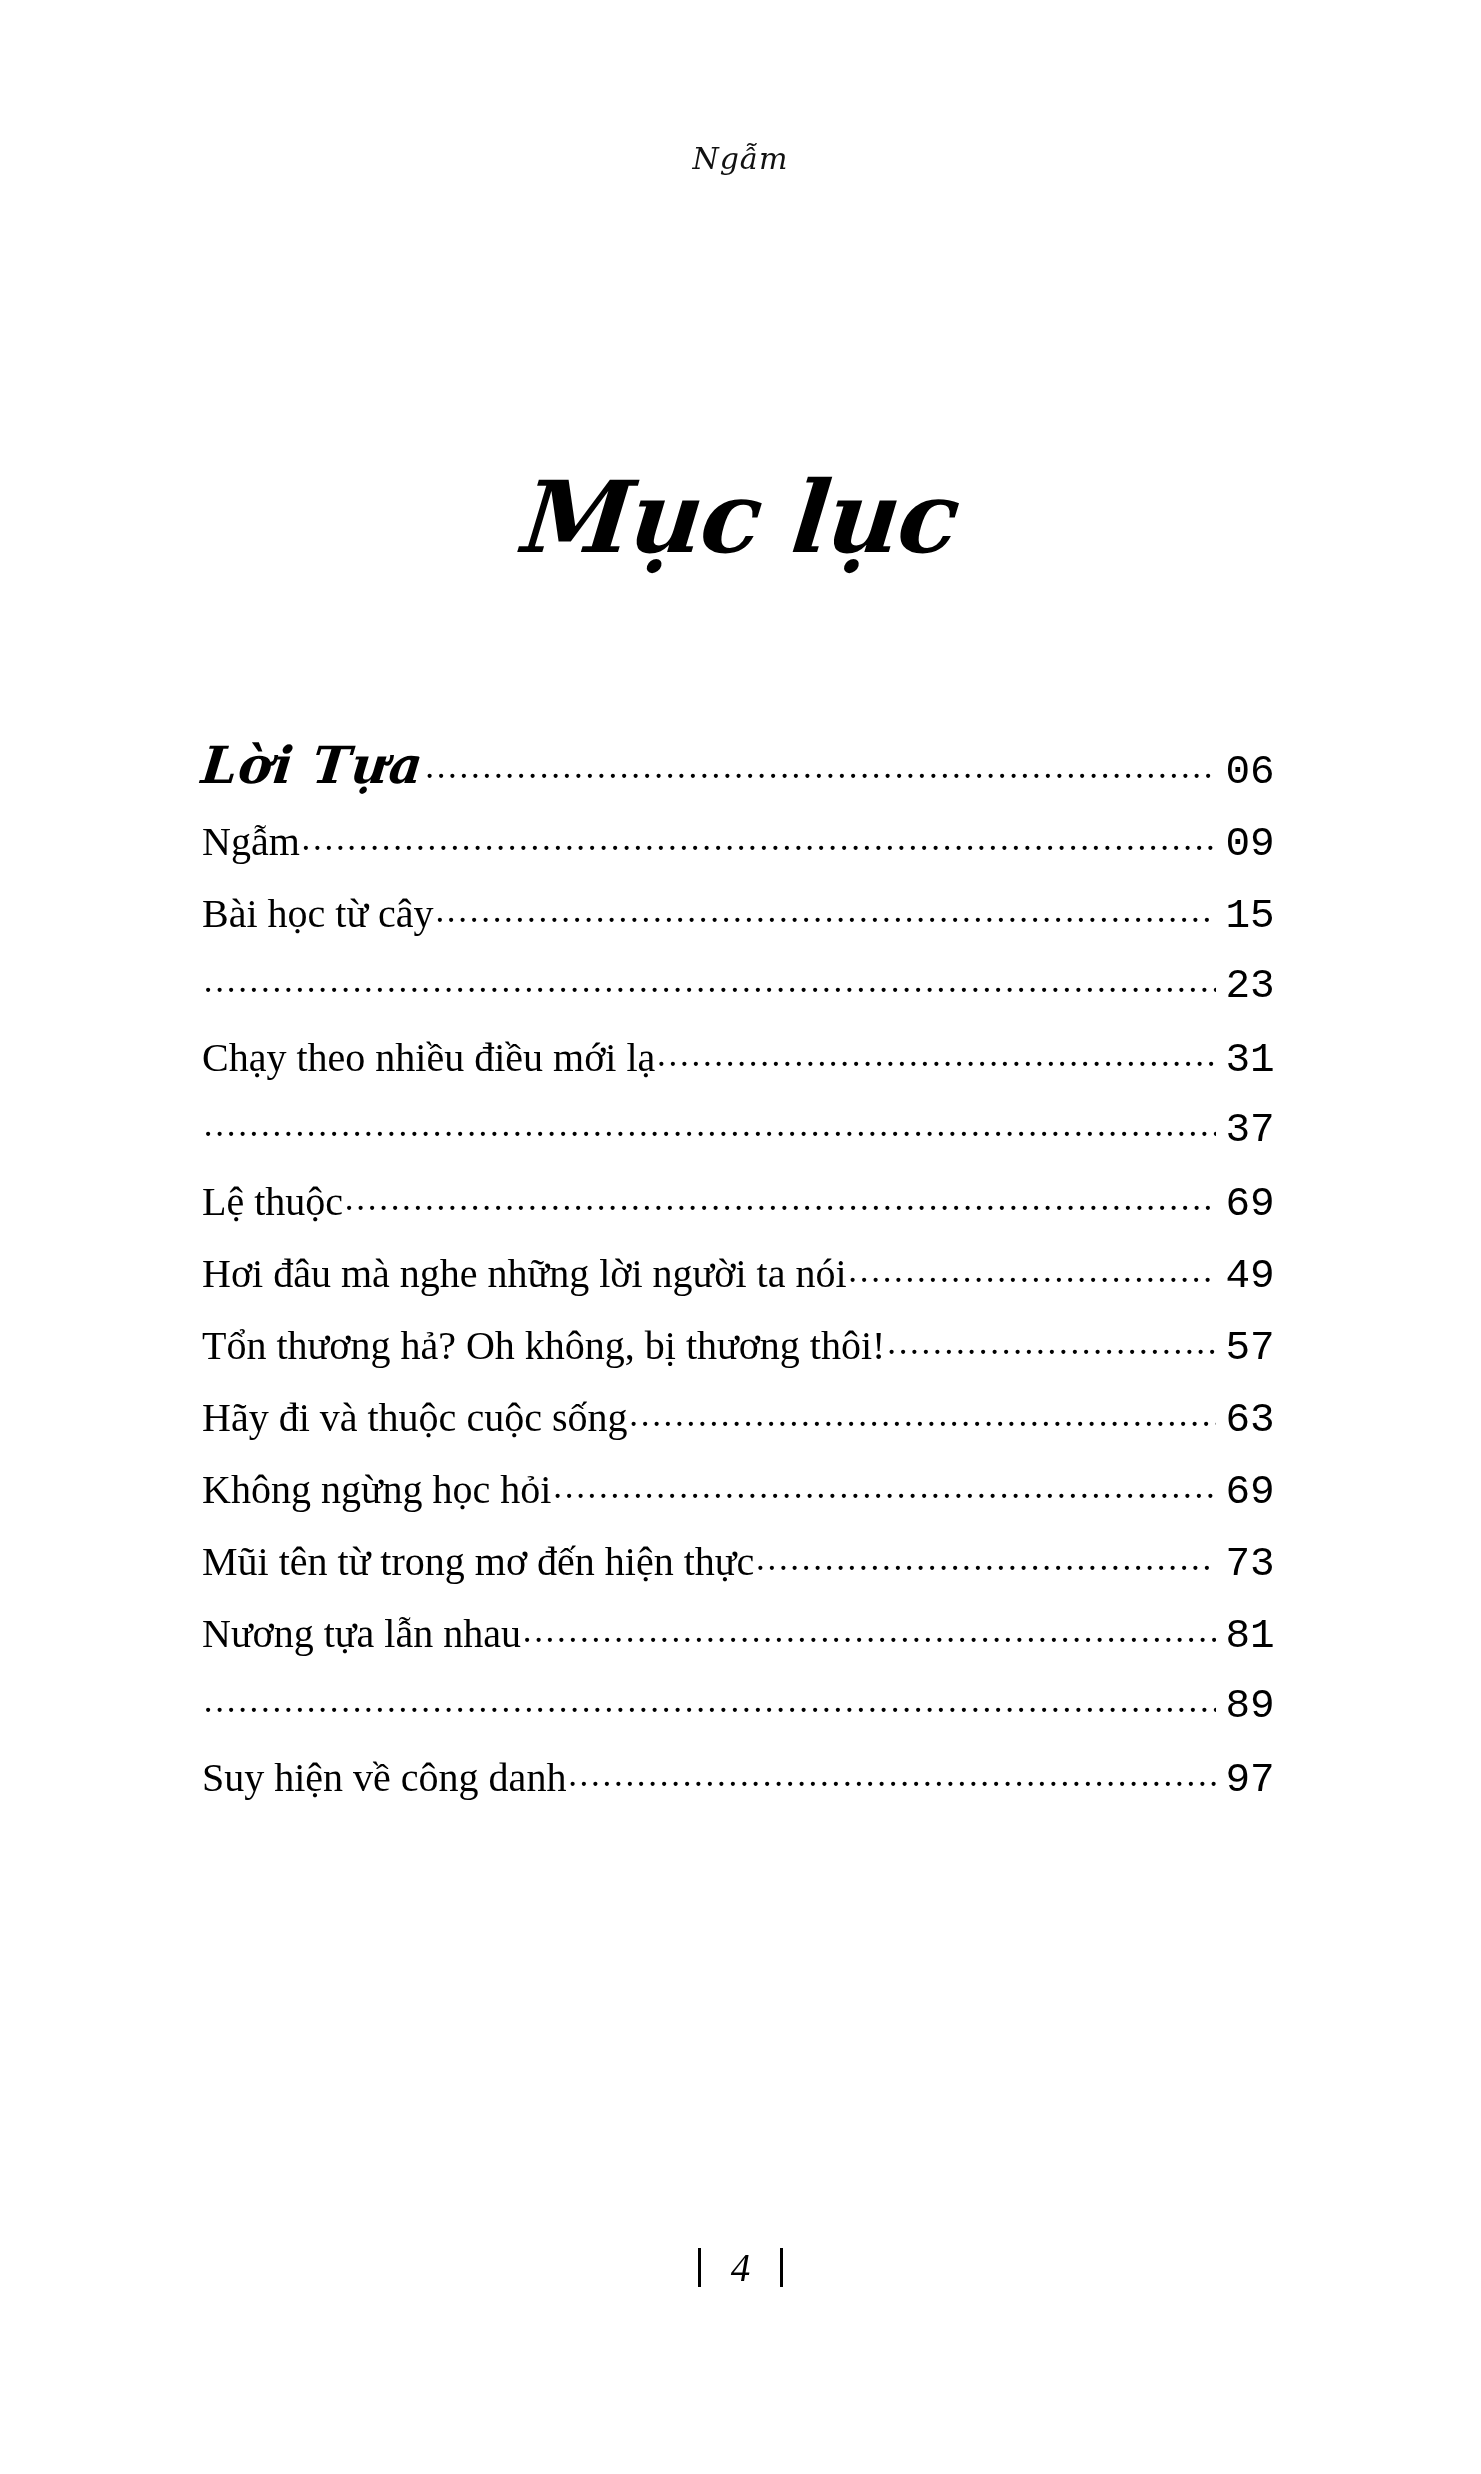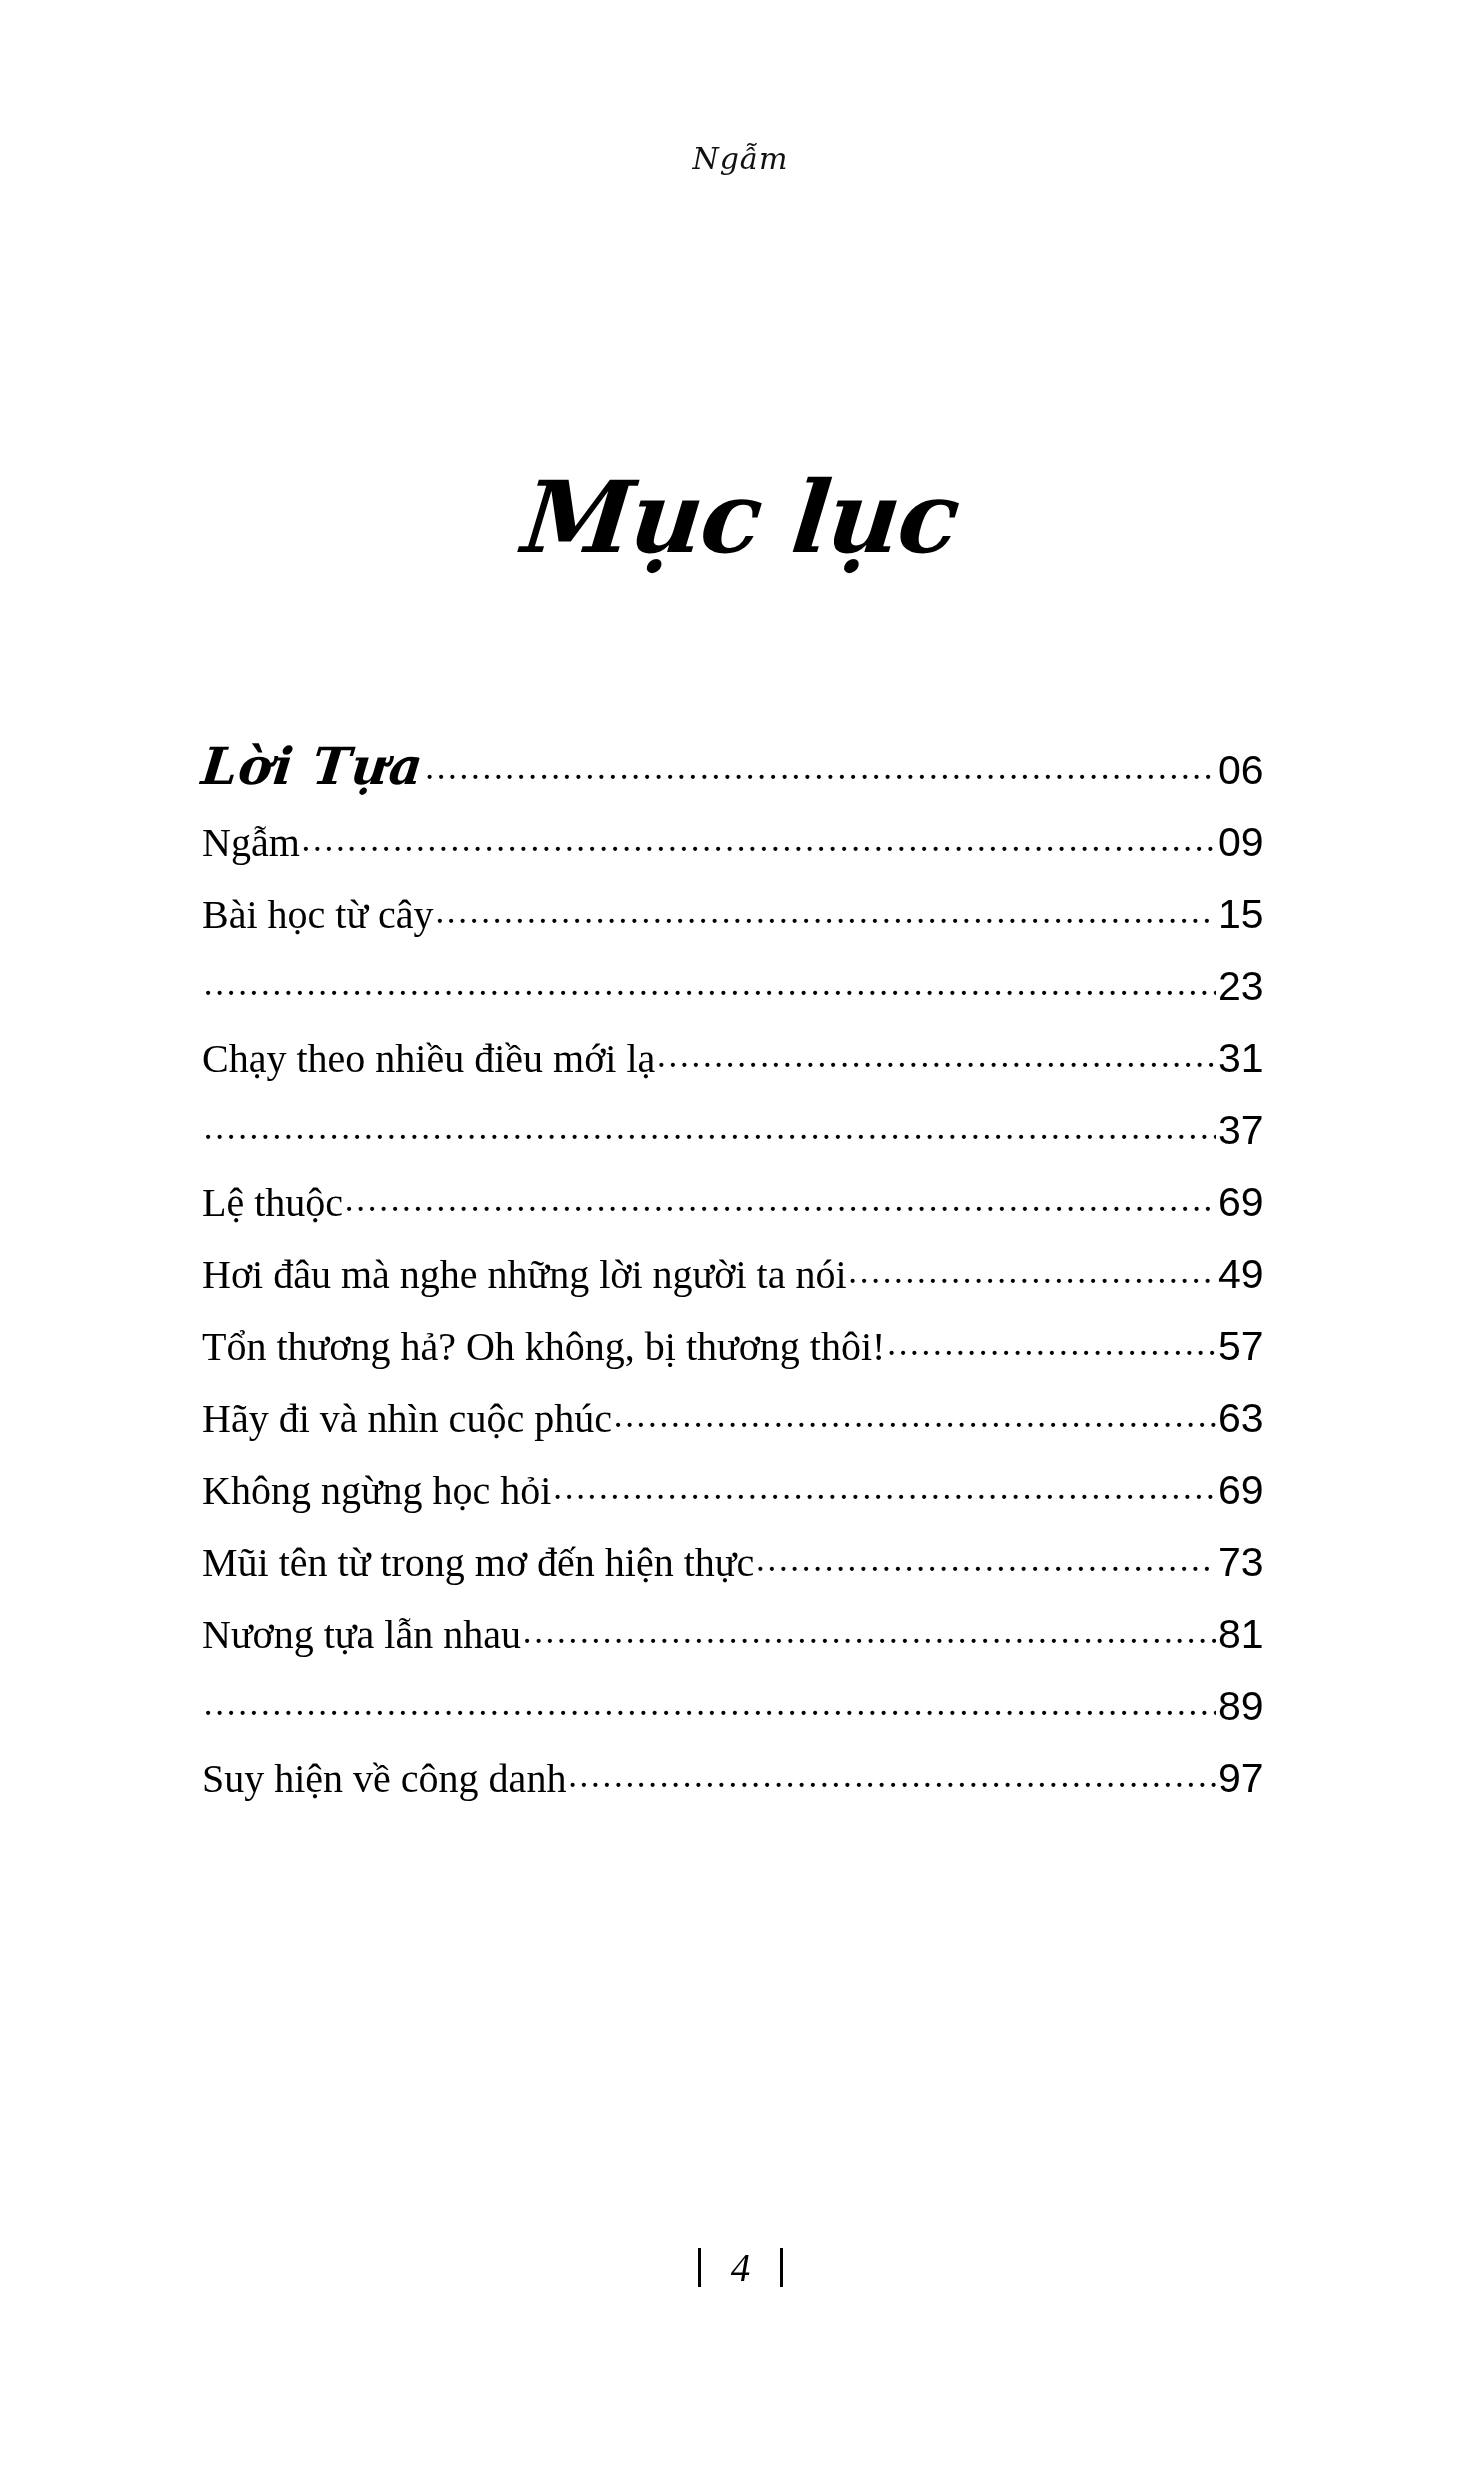--- a/index.html
+++ b/index.html
@@ -99,24 +99,24 @@
     position: relative;
     top: -5.3px;
     font-size: 35px;
     letter-spacing: 2.7px;
     color: #000;
     white-space: nowrap;
   }
 
   .toc-row .pageno {
     flex: 0 0 auto;
-    font-family: Liberation Sans, sans-serif;
+    font-family: Liberation Mono, monospace;
     font-size: 41px;
     color: #000;
-    text-align: left;
+    text-align: center;
     min-width: 64px;
   }
 
   
   .folio {
     position: absolute;
     left: 0;
     top: 2245px;
     width: 1481px;
     display: flex;
@@ -181,21 +181,21 @@
         <span class="label">Hơi đâu mà nghe những lời người ta nói</span>
         <span class="dots">....................................................................................................................</span>
         <span class="pageno">49</span>
       </div>
       <div class="toc-row">
         <span class="label">Tổn thương hả? Oh không, bị thương thôi!</span>
         <span class="dots">....................................................................................................................</span>
         <span class="pageno">57</span>
       </div>
       <div class="toc-row">
-        <span class="label">Hãy đi và nhìn cuộc phúc</span>
+        <span class="label">Hãy đi và thuộc cuộc sống</span>
         <span class="dots">....................................................................................................................</span>
         <span class="pageno">63</span>
       </div>
       <div class="toc-row">
         <span class="label">Không ngừng học hỏi</span>
         <span class="dots">....................................................................................................................</span>
         <span class="pageno">69</span>
       </div>
       <div class="toc-row">
         <span class="label">Mũi tên từ trong mơ đến hiện thực</span>

